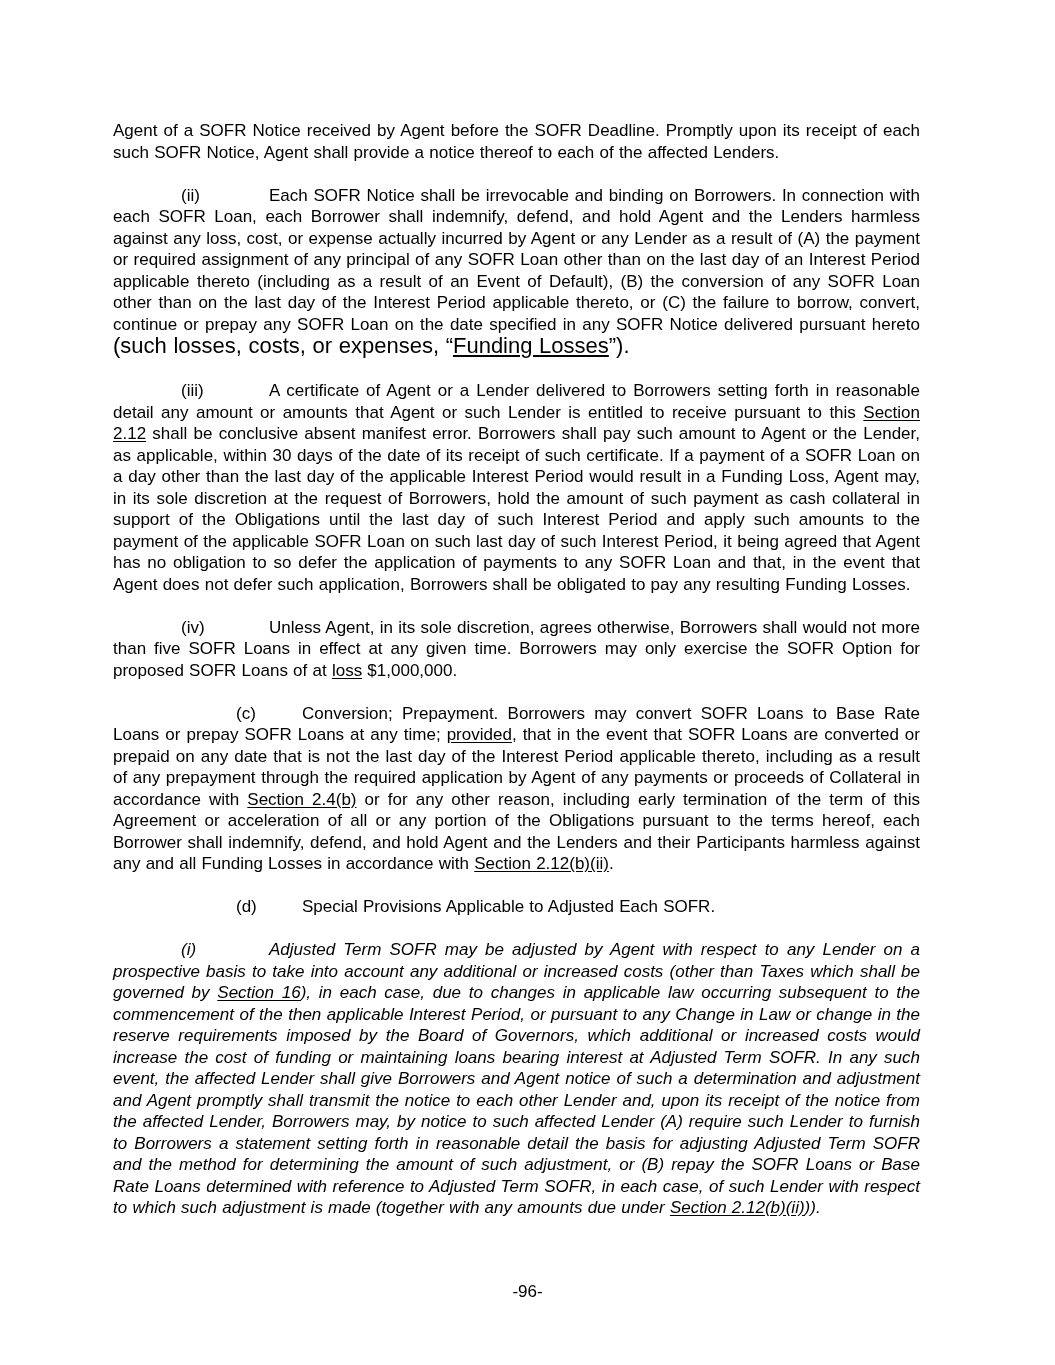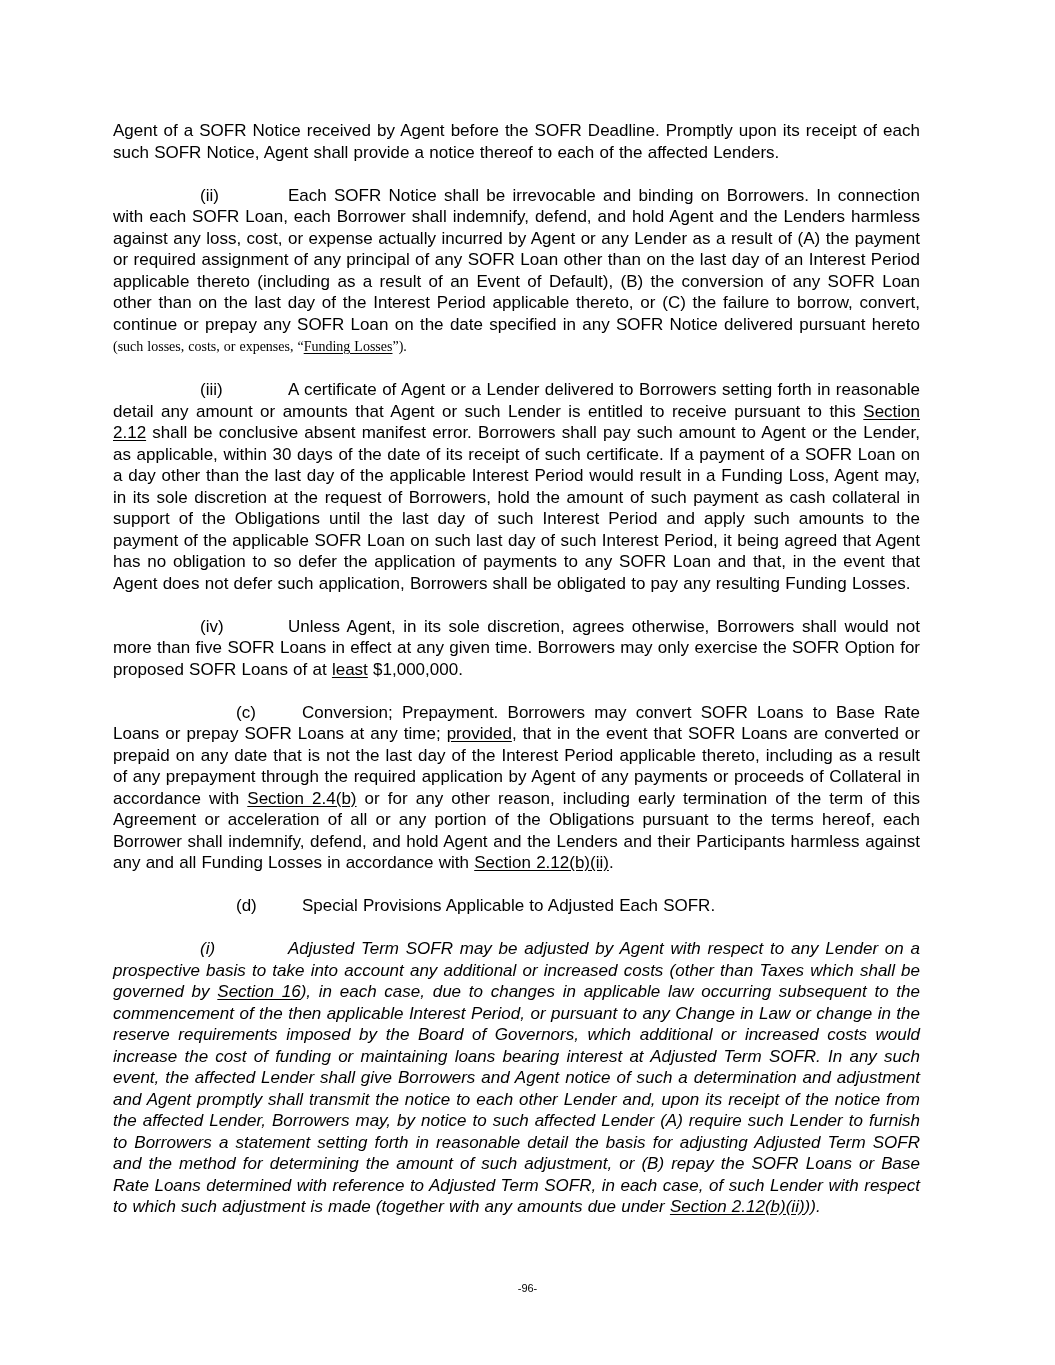--- a/index.html
+++ b/index.html
@@ -20,45 +20,45 @@
   }
   .para {
     font-size: 17px;
     line-height: 21.5px;
     text-align: justify;
     margin: 0 0 21.5px 0;
     word-spacing: 0.5px;
   }
   .para:last-child { margin-bottom: 0; font-style: italic; }
   .lbl { display: inline-block; vertical-align: baseline; }
-  .lbl3 { margin-left: 87px; width: 88px; }
+  .lbl3 { margin-left: 68px; width: 88px; }
   .lbl2 { margin-left: 123px; width: 66px; }
   .u { text-decoration: underline; text-underline-offset: 2px; }
-  .serif { font-family: Liberation Serif, serif; font-size: 14px; }
+  .serif { font-family: Liberation Sans, sans-serif; font-size: 22px; }
   .footer {
     position: absolute;
     left: 0;
     top: 1282px;
     width: 100%;
     text-align: center;
-    font-size: 11px;
+    font-size: 17px;
   }
 </style>
 </head>
 <body>
 
 <div class="page-body">
 
   <p class="para"><span>Agent of a SOFR Notice received by Agent before the SOFR Deadline.  Promptly upon its receipt of each such SOFR Notice, Agent shall provide a notice thereof to each of the affected Lenders.</span></p>
 
   <p class="para"><span class="lbl lbl3">(ii)</span><span>Each SOFR Notice shall be irrevocable and binding on Borrowers.  In connection with each SOFR Loan, each Borrower shall indemnify, defend, and hold Agent and the Lenders harmless against any loss, cost, or expense actually incurred by Agent or any Lender as a result of (A) the payment or required assignment of any principal of any SOFR Loan other than on the last day of an Interest Period applicable thereto (including as a result of an Event of Default), (B) the conversion of any SOFR Loan other than on the last day of the Interest Period applicable thereto, or (C) the failure to borrow, convert, continue or prepay any SOFR Loan on the date specified in any SOFR Notice delivered pursuant hereto </span><span class="serif">(such losses, costs, or expenses, “</span><span class="serif u">Funding Losses</span><span class="serif">”).</span></p>
 
   <p class="para"><span class="lbl lbl3">(iii)</span><span>A certificate of Agent or a Lender delivered to Borrowers setting forth in reasonable detail any amount or amounts that Agent or such Lender is entitled to receive pursuant to this </span><span class="u">Section 2.12</span><span> shall be conclusive absent manifest error.  Borrowers shall pay such amount to Agent or the Lender, as applicable, within 30 days of the date of its receipt of such certificate.  If a payment of a SOFR Loan on a day other than the last day of the applicable Interest Period would result in a Funding Loss, Agent may, in its sole discretion at the request of Borrowers, hold the amount of such payment as cash collateral in support of the Obligations until the last day of such Interest Period and apply such amounts to the payment of the applicable SOFR Loan on such last day of such Interest Period, it being agreed that Agent has no obligation to so defer the application of payments to any SOFR Loan and that, in the event that Agent does not defer such application, Borrowers shall be obligated to pay any resulting Funding Losses.</span></p>
 
-  <p class="para"><span class="lbl lbl3">(iv)</span><span>Unless Agent, in its sole discretion, agrees otherwise, Borrowers shall would not more than five SOFR Loans in effect at any given time.  Borrowers may only exercise the SOFR Option for proposed SOFR Loans of at </span><span class="u">least</span><span> $1,000,000.</span></p>
+  <p class="para"><span class="lbl lbl3">(iv)</span><span>Unless Agent, in its sole discretion, agrees otherwise, Borrowers shall would not more than five SOFR Loans in effect at any given time.  Borrowers may only exercise the SOFR Option for proposed SOFR Loans of at </span><span class="u">loss</span><span> $1,000,000.</span></p>
 
   <p class="para"><span class="lbl lbl2">(c)</span><span>Conversion; Prepayment.  Borrowers may convert SOFR Loans to Base Rate Loans or prepay SOFR Loans at any time; </span><span class="u">provided</span><span>, that in the event that SOFR Loans are converted or prepaid on any date that is not the last day of the Interest Period applicable thereto, including as a result of any prepayment through the required application by Agent of any payments or proceeds of Collateral in accordance with </span><span class="u">Section 2.4(b)</span><span> or for any other reason, including early termination of the term of this Agreement or acceleration of all or any portion of the Obligations pursuant to the terms hereof, each Borrower shall indemnify, defend, and hold Agent and the Lenders and their Participants harmless against any and all Funding Losses in accordance with </span><span class="u">Section 2.12(b)(ii)</span><span>.</span></p>
 
   <p class="para"><span class="lbl lbl2">(d)</span><span>Special Provisions Applicable to Adjusted Each SOFR.</span></p>
 
   <p class="para"><span class="lbl lbl3">(i)</span><span>Adjusted Term SOFR may be adjusted by Agent with respect to any Lender on a prospective basis to take into account any additional or increased costs (other than Taxes which shall be governed by </span><span class="u">Section 16</span><span>), in each case, due to changes in applicable law occurring subsequent to the commencement of the then applicable Interest Period, or pursuant to any Change in Law or change in the reserve requirements imposed by the Board of Governors, which additional or increased costs would increase the cost of funding or maintaining loans bearing interest at Adjusted Term SOFR.  In any such event, the affected Lender shall give Borrowers and Agent notice of such a determination and adjustment and Agent promptly shall transmit the notice to each other Lender and, upon its receipt of the notice from the affected Lender, Borrowers may, by notice to such affected Lender (A) require such Lender to furnish to Borrowers a statement setting forth in reasonable detail the basis for adjusting Adjusted Term SOFR and the method for determining the amount of such adjustment, or (B) repay the SOFR Loans or Base Rate Loans determined with reference to Adjusted Term SOFR, in each case, of such Lender with respect to which such adjustment is made (together with any amounts due under </span><span class="u">Section 2.12(b)(ii)</span><span>)).</span></p>
 
 </div>
 
 <div class="footer">-96-</div>

